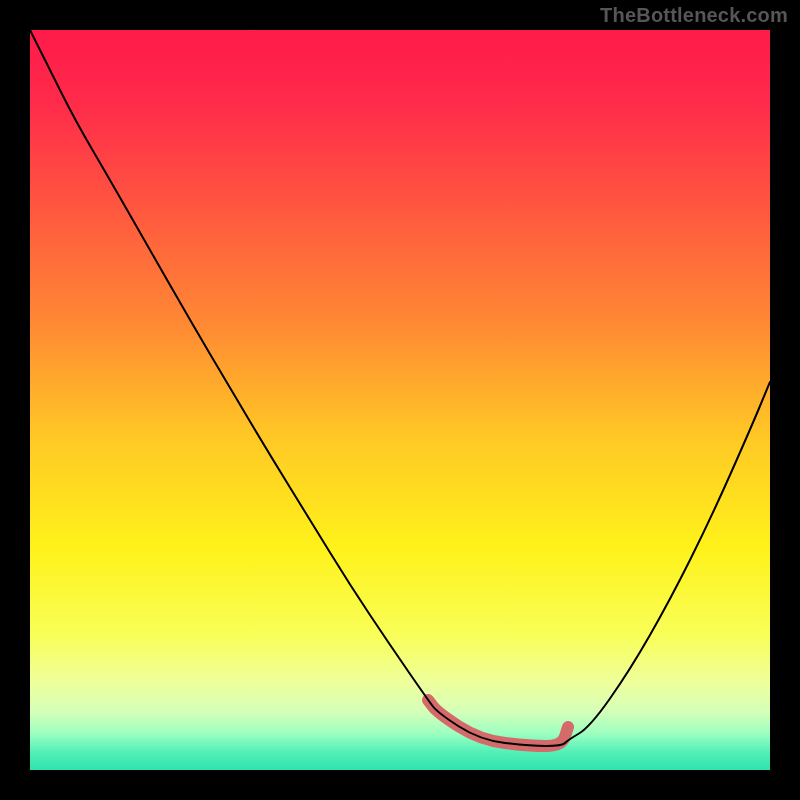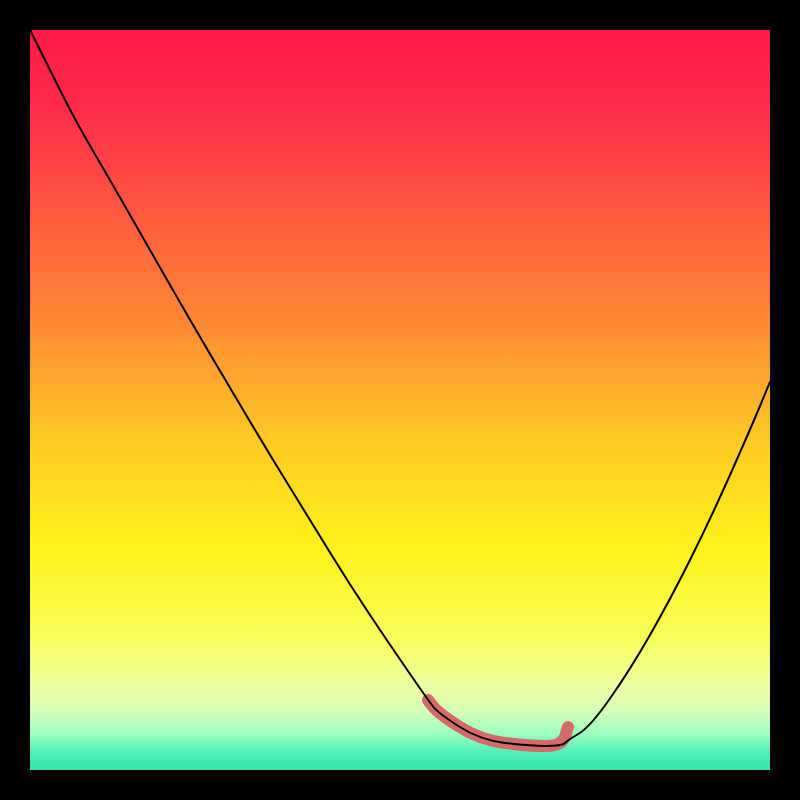--- a/index.html
+++ b/index.html
@@ -72,14 +72,15 @@
       <rect x="0" y="0" width="740" height="740" fill="url(#bg-grad)"></rect>
     </svg>
 
     <svg class="curve-layer" width="740" height="740" viewBox="0 0 740 740" preserveAspectRatio="none">
       <path id="series-marker" fill="none" stroke="#d46a6a" stroke-width="12" stroke-linecap="round" stroke-linejoin="round" d="M 398 670 Q 398 670 403 676.5 Q 408 683 429 696.5 Q 450 710 475 713 Q 500 716 516 716 Q 532 716 535 706.5 L 538 697"></path>
       <path id="series-curve" fill="none" stroke="#000000" stroke-width="2" stroke-linecap="round" stroke-linejoin="round" d="M 0 0 Q 0 0 10 20 Q 20 40 32.5 65 Q 45 90 62.5 120 Q 80 150 100 185 Q 120 220 140 255 Q 160 290 180 324 Q 200 358 220 391.5 Q 240 425 260 457.5 Q 280 490 300 522.5 Q 320 555 340 585 Q 360 615 379 642.5 Q 398 670 403 676.5 Q 408 683 429 696.5 Q 450 710 475 713 Q 500 716 516 716 Q 532 716 535 713 Q 538 710 549 703.5 Q 560 697 580 668.5 Q 600 640 620 605 Q 640 570 660 530 Q 680 490 700 445 Q 720 400 730 376 L 740 352"></path>
     </svg>
 
   </div>
 
+  <div class="watermark">TheBottleneck.com</div>
 
 </div>
 
 </body></html>

